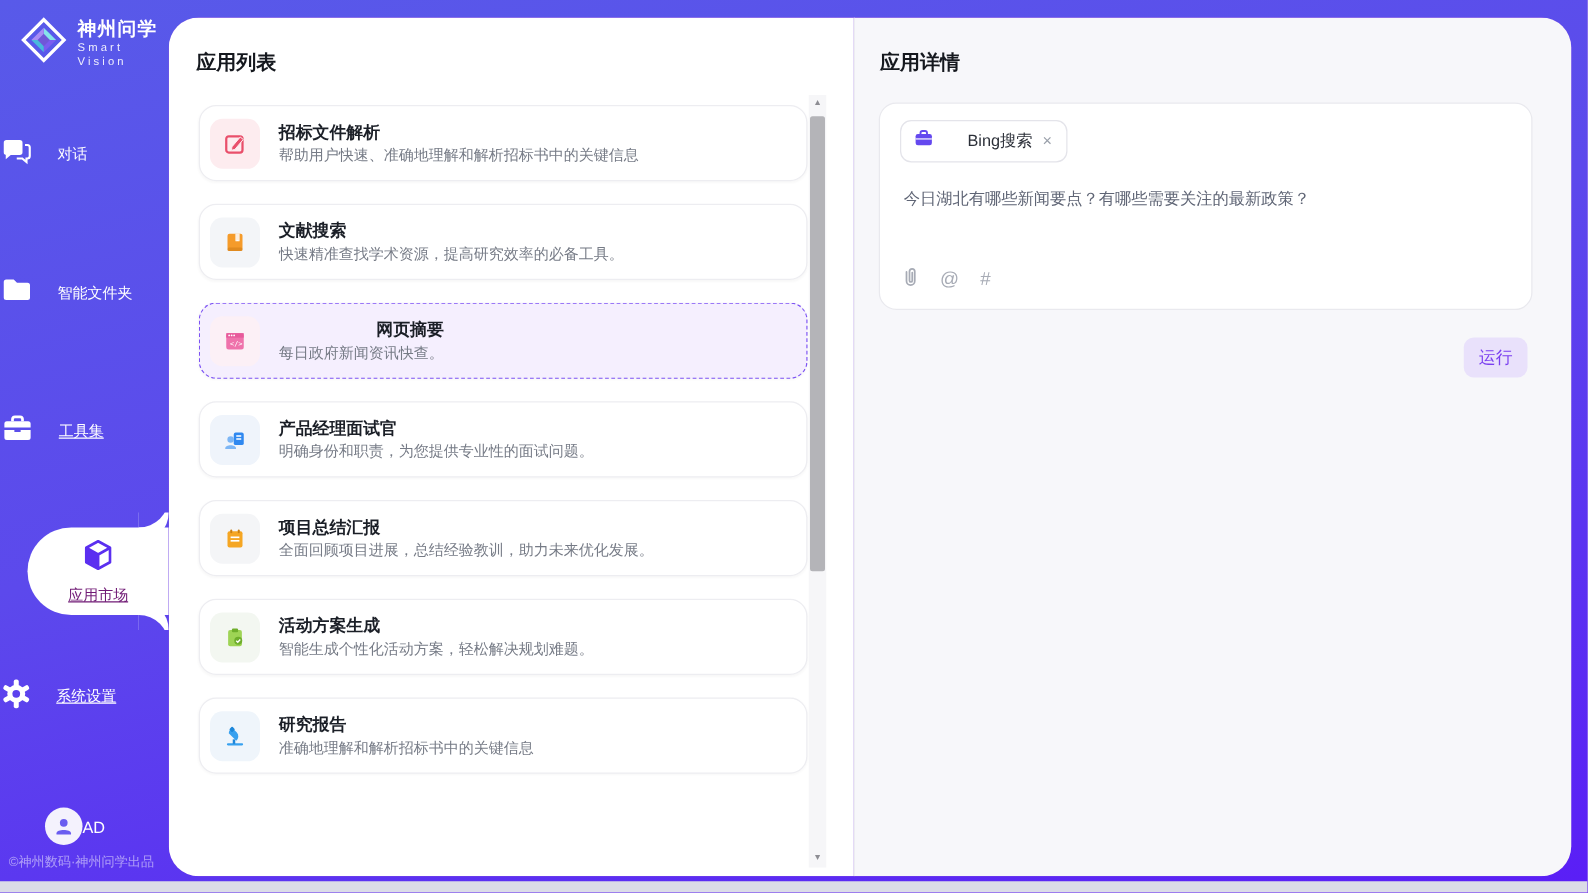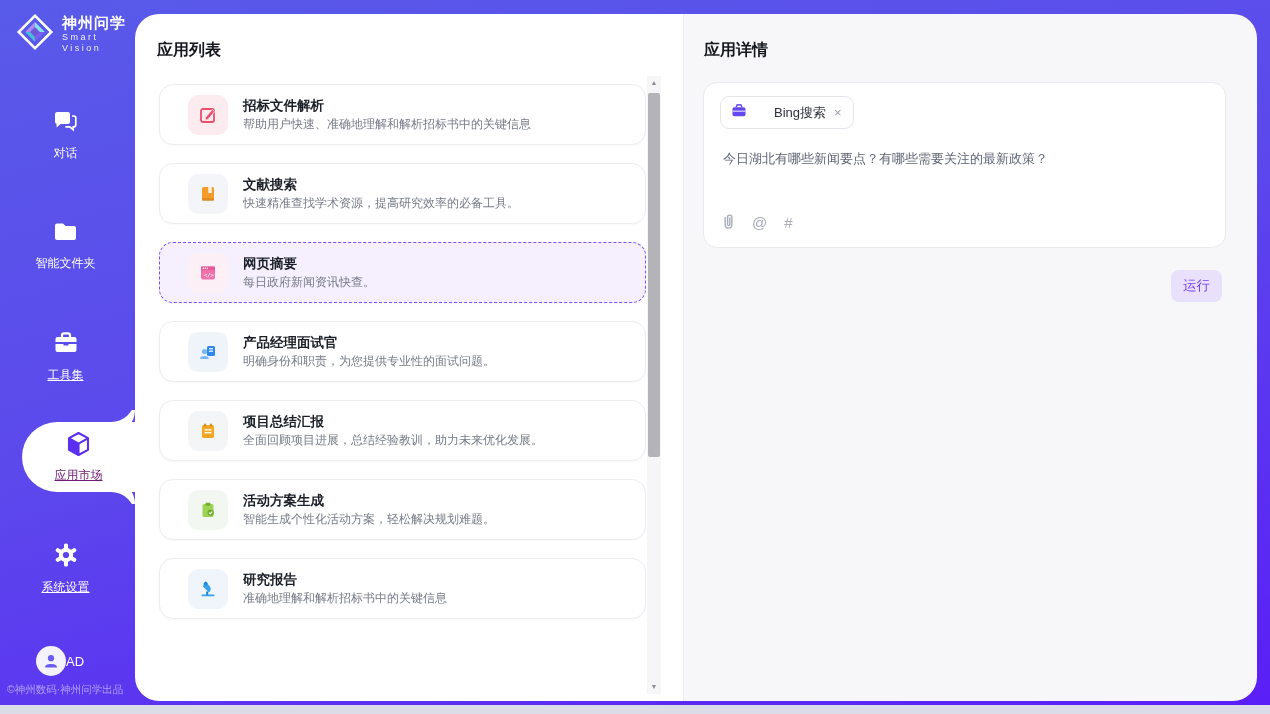--- a/index.html
+++ b/index.html
@@ -8,42 +8,42 @@
     font-family:"Liberation Sans","DejaVu Sans",sans-serif;
     background:linear-gradient(165deg,#585ae9 0%,#5c49ec 45%,#5a1ef6 100%);
   }
   .bottom-strip{position:absolute;left:0;bottom:0;width:1270px;height:9px;background:#dbdce7;}
 
   
   .sidebar{position:absolute;left:0;top:0;width:135px;height:714px;color:#fff;}
   .logo{position:absolute;left:16px;top:13px;display:flex;align-items:center;gap:8px;}
   .logo-text .cn{font-size:15px;font-weight:bold;letter-spacing:1px;line-height:18px;}
   .logo-text .en{font-size:9px;color:rgba(255,255,255,.9);letter-spacing:2.5px;line-height:11px;}
-  .nav-item{position:absolute;left:0;width:131px;display:flex;flex-direction:column;align-items:center;gap:7px;cursor:pointer;}
+  .nav-item{position:absolute;left:0;width:131px;display:flex;flex-direction:row;align-items:center;gap:19px;cursor:pointer;}
   .nav-item .lbl{font-size:12px;color:#fff;}
   .nav-item .lbl.u{text-decoration:underline;}
   .nav-active{position:absolute;left:22px;top:422px;width:113px;height:70px;background:#fff;border-radius:36px 0 0 36px;display:flex;flex-direction:column;align-items:center;justify-content:center;gap:5px;cursor:pointer;}
   .nav-active::before{content:"";position:absolute;right:0;top:-24px;width:24px;height:24px;border-bottom-right-radius:24px;box-shadow:0 12px 0 0 #fff;}
   .nav-active::after{content:"";position:absolute;right:0;bottom:-24px;width:24px;height:24px;border-top-right-radius:24px;box-shadow:0 -12px 0 0 #fff;}
   .nav-active .lbl{font-size:12px;color:#701a75;text-decoration:underline;}
   .user-row{position:absolute;left:36px;top:646px;display:flex;align-items:center;cursor:pointer;}
   .avatar{width:30px;height:30px;border-radius:50%;background:#f4f2fd;display:flex;align-items:center;justify-content:center;}
   .user-name{font-size:13px;color:#fff;}
   .side-footer{position:absolute;left:7px;top:683px;width:128px;font-size:10.5px;color:rgba(255,255,255,.5);white-space:nowrap;}
 
   
   .content{position:absolute;left:135px;top:14px;width:1122px;height:687px;background:#6d28d9;border-radius:24px;overflow:hidden;}
 
   
   .panel-left{position:absolute;left:0;top:0;width:548px;height:687px;background:#fff;}
   .panel-title{font-size:16px;font-weight:bold;color:#15181e;}
   .panel-left .panel-title{position:absolute;left:22px;top:26px;}
   .app-list{position:absolute;left:24px;top:70px;width:487px;}
-  .app-card{height:59px;border:1px solid #ededf1;border-radius:14px;background:#fff;margin-bottom:18px;display:flex;align-items:center;padding:0 28px;gap:15px;cursor:pointer;box-shadow:0 1px 2px rgba(20,20,40,.03);}
-  .app-card.selected{background:#f5effe;border:1px dashed #7c52f4;}
+  .app-card{height:59px;border:1px solid #ededf1;border-radius:14px;background:#fff;margin-bottom:18px;display:flex;align-items:center;padding:0 8px;gap:15px;cursor:pointer;box-shadow:0 1px 2px rgba(20,20,40,.03);}
+  .app-card.selected{background:#f5effe;border:1px dashed #7c52f4;text-align:right;}
   .app-ic{width:40px;height:40px;border-radius:10px;display:flex;align-items:center;justify-content:center;flex:none;}
   .app-txt{min-width:0;}
   .app-name{font-size:13.5px;font-weight:bold;color:#1b1f27;line-height:19px;}
   .app-desc{font-size:12px;color:#767b86;line-height:18px;white-space:nowrap;overflow:hidden;}
   
   .sb-track{position:absolute;left:512px;top:62px;width:14px;height:618px;background:#f6f6f8;cursor:pointer;}
   .sb-arrow{position:absolute;left:0;width:14px;height:14px;font-size:7px;color:#8d8d93;text-align:center;line-height:14px;cursor:pointer;}
   .sb-thumb{position:absolute;left:1px;top:17px;width:12px;height:364px;background:#b4b4b8;border-radius:2px;cursor:pointer;}
 
   

